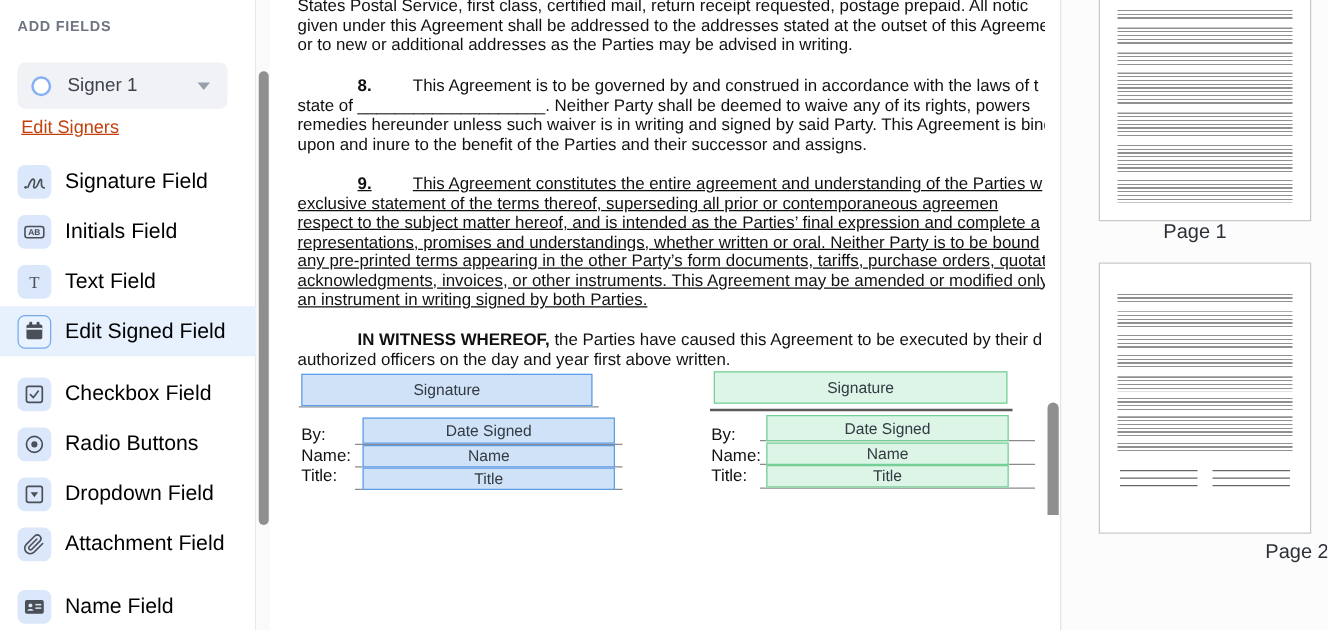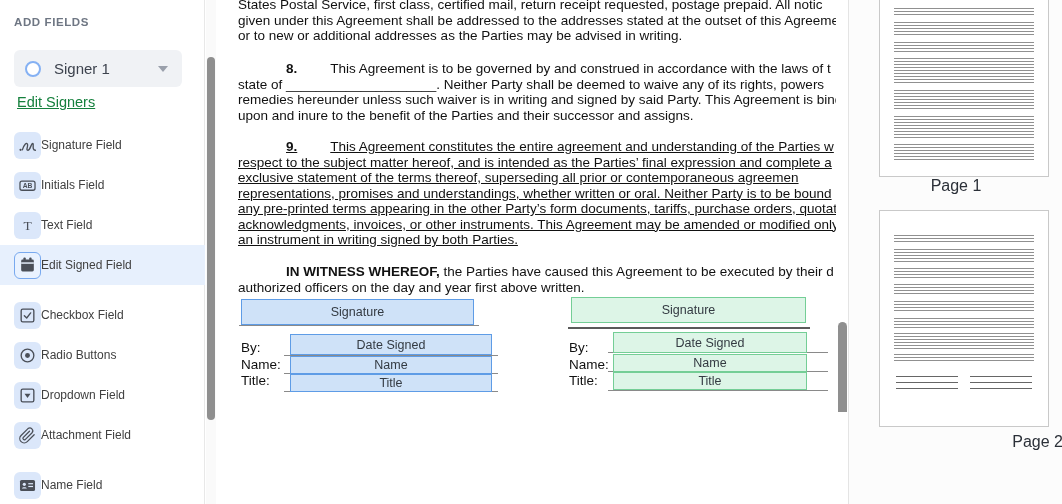--- a/index.html
+++ b/index.html
@@ -14,30 +14,30 @@
                letter-spacing:.6px; color:#6e7683; }
   .signer-pill { position:absolute; left:14px; top:50px; width:168px; height:37px;
                  background:#f0f2f5; border-radius:6px; display:flex; align-items:center;
                  cursor:pointer; }
   .signer-circle { width:16px; height:16px; border:2px solid #85b1f3; border-radius:50%;
                    background:#fff; margin-left:11px; }
   .signer-label { margin-left:13px; font-size:15px; color:#3d434e; }
   .signer-caret { position:absolute; right:14px; width:0; height:0;
                   border-left:5px solid transparent; border-right:5px solid transparent;
                   border-top:6px solid #9aa0ab; }
-  .edit-signers { position:absolute; left:17px; top:94px; font-size:14.5px; color:#15803d;
+  .edit-signers { position:absolute; left:17px; top:94px; font-size:14.5px; color:#c2410c;
                   text-decoration:underline; cursor:pointer; }
   .sb-item { position:absolute; left:0; width:205px; height:40px; display:flex;
              align-items:center; cursor:pointer; }
   .sb-item.selected { background:#e7f0fd; }
   .sb-icon { width:27px; height:27px; margin-left:14px; border-radius:6px;
              background:#dbe7fa; display:flex; align-items:center; justify-content:center;
              color:#4a4f58; flex:0 0 auto; }
   .sb-item.selected .sb-icon { background:#e9f2ff; border:1.5px solid #78a9ef; }
-  .sb-label { font-size:12px; color:#404040; white-space:nowrap; }
+  .sb-label { margin-left:11px; font-size:17px; color:#000000; white-space:nowrap; }
   .sb-icon svg { display:block; }
 
   
   .sb-scroll-track { position:absolute; left:206px; top:0; width:10px; height:504px;
                      background:#fafafa; }
   .sb-scroll-thumb { position:absolute; left:1px; top:57px; width:8px; height:363px;
                      background:#8f8f8f; border-radius:4px; }
 
   
   #doc-area { position:absolute; left:216px; top:0; width:632px; height:412px;
@@ -204,22 +204,22 @@
 
     <div class="doc-text" style="top:61px;">
       <div class="doc-line"><span class="indent"></span><span class="b">8.</span><span class="numgap"></span><span>This Agreement is to be governed by and construed in accordance with the laws of t</span></div>
       <div class="doc-line">state of ____________________.  Neither Party shall be deemed to waive any of its rights, powers</div>
       <div class="doc-line">remedies hereunder unless such waiver is in writing and signed by said Party.  This Agreement is bindi</div>
       <div class="doc-line">upon and inure to the benefit of the Parties and their successor and assigns.</div>
     </div>
 
     <div class="doc-text" style="top:139px;text-decoration:underline;">
       <div class="doc-line"><span class="indent"></span><span class="b">9.</span><span class="numgap"></span><span>This Agreement constitutes the entire agreement and understanding of the Parties w</span></div>
+      <div class="doc-line">exclusive statement of the terms thereof, superseding all prior or contemporaneous agreemen</div>
       <div class="doc-line">respect to the subject matter hereof, and is intended as the Parties’ final expression and complete a</div>
-      <div class="doc-line">exclusive statement of the terms thereof, superseding all prior or contemporaneous agreemen</div>
       <div class="doc-line">representations, promises and understandings, whether written or oral.  Neither Party is to be bound</div>
       <div class="doc-line">any pre-printed terms appearing in the other Party’s form documents, tariffs, purchase orders, quotatio</div>
       <div class="doc-line">acknowledgments, invoices, or other instruments.  This Agreement may be amended or modified only</div>
       <div class="doc-line">an instrument in writing signed by both Parties.</div>
     </div>
 
     <div class="doc-text" style="top:264px;">
       <div class="doc-line"><span class="indent"></span><span class="b">IN WITNESS WHEREOF,</span><span> the Parties have caused this Agreement to be executed by their d</span></div>
       <div class="doc-line">authorized officers on the day and year first above written.</div>
     </div>

